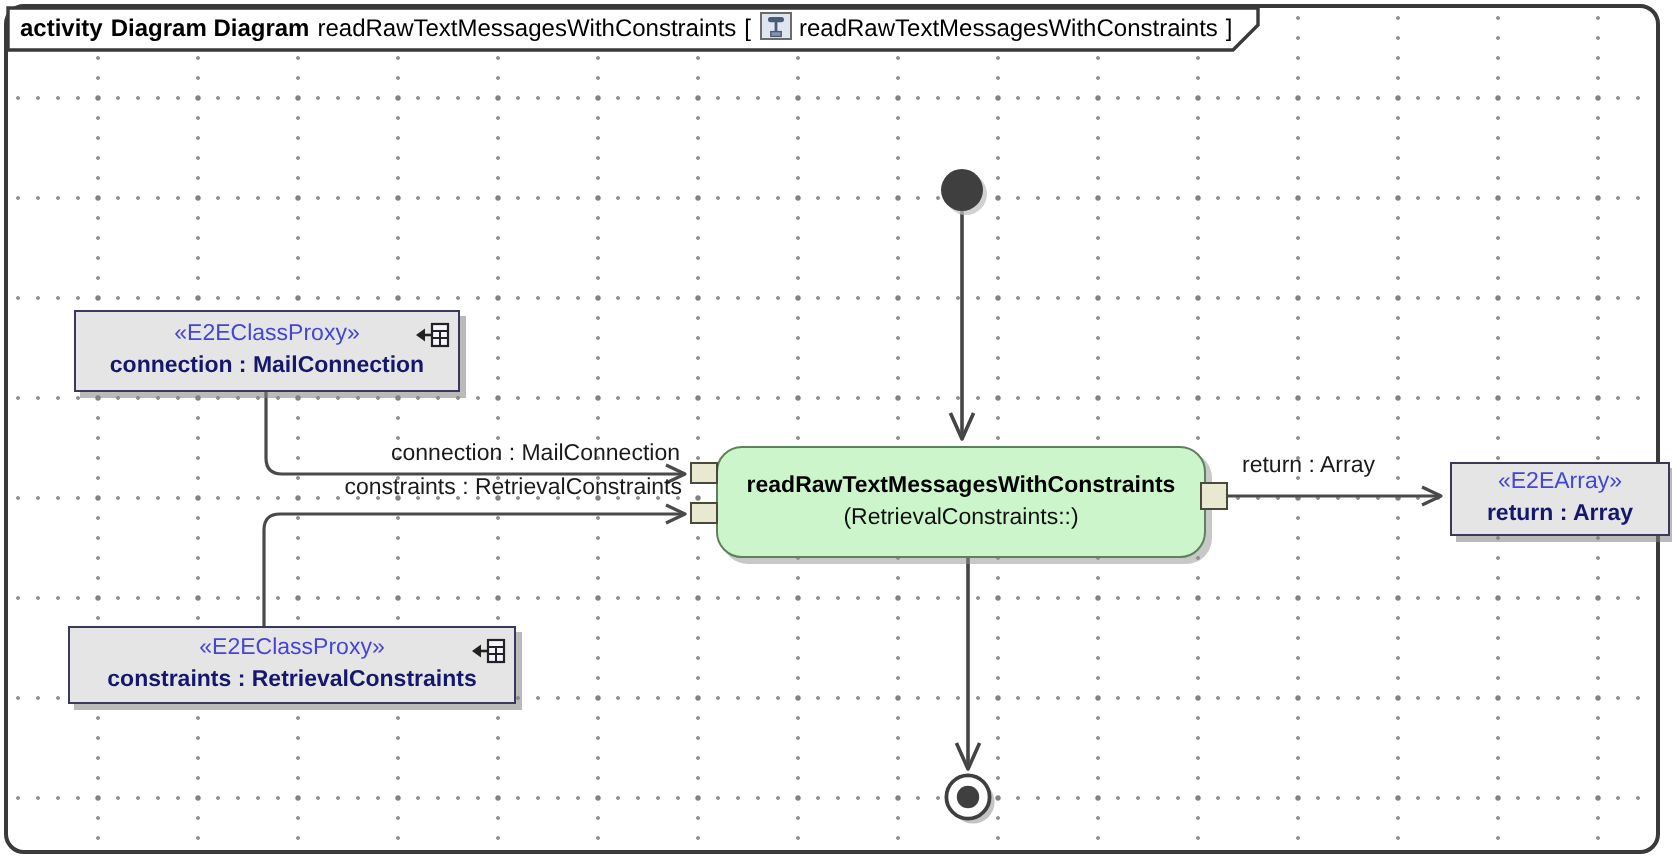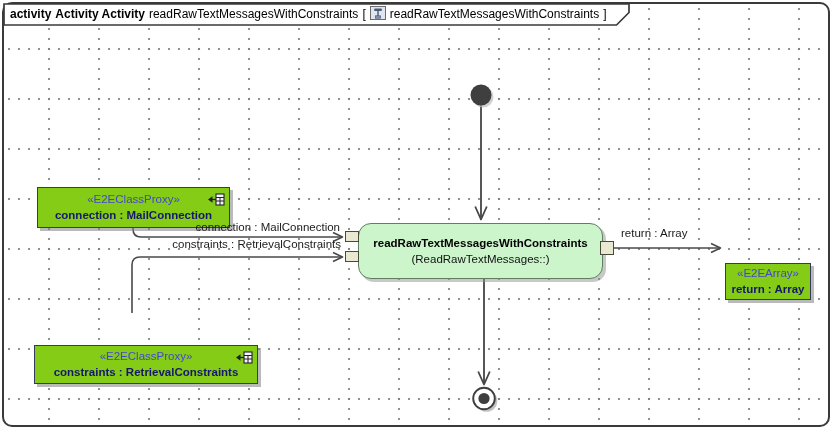--- a/index.html
+++ b/index.html
@@ -22,25 +22,24 @@
   }
   svg.layer{position:absolute;left:0;top:0;pointer-events:none;}
   
   .tabtext{
     position:absolute;left:10px;top:5px;height:17px;display:flex;align-items:center;gap:4px;
     font-size:12px;color:#000;white-space:nowrap;text-align:center;
   }
   .tabtext .bold{font-weight:bold;}
   
   .obj{
-    position:absolute;box-sizing:border-box;background:#84cc16;border:1.5px solid #39395f;
+    position:absolute;box-sizing:border-box;background:#e5e5e5;border:1.5px solid #39395f;
     box-shadow:3px 3px 0 rgba(130,130,130,.55);
     display:flex;flex-direction:column;align-items:center;justify-content:center;
     line-height:1.35;
-    margin-top:32px;
   }
   .obj .stereo{font-size:11.5px;color:#4545d5;}
   .obj .oname{font-size:11.5px;font-weight:bold;color:#16166e;}
   .corner-icon{position:absolute;right:4px;top:5px;}
   
   .action{
     position:absolute;left:358px;top:223px;width:245px;height:56px;box-sizing:border-box;
     background:#ccf5cb;border:1.5px solid #5f7f5f;border-radius:13px;
     box-shadow:3px 3px 0 rgba(145,145,145,.5);
     display:flex;flex-direction:column;align-items:center;justify-content:center;line-height:1.4;
@@ -93,21 +92,21 @@
     </g>
     <g>
       <circle cx="486.5" cy="401" r="10.8" fill="#b5b5b5" opacity="0.8"></circle>
       <circle cx="484" cy="398.5" r="10.8" fill="#ffffff" stroke="#3f3f3f" stroke-width="1.9"></circle>
       <circle cx="484" cy="398.5" r="5.6" fill="#3f3f3f"></circle>
     </g>
   </svg>
 
   <div class="tabtext">
     <span class="bold">activity</span>
-    <span class="bold">Activity Activity</span>
+    <span class="bold">Diagram Diagram</span>
     <span>readRawTextMessagesWithConstraints</span>
     <span>[</span>
     <svg width="16" height="15" viewBox="0 0 16 15">
       <rect x="0.5" y="0.5" width="15" height="13" fill="#dfe6ef" stroke="#6b6b6b"></rect>
       <rect x="4" y="2.5" width="8" height="2.6" rx="1.3" fill="#4a5a77"></rect>
       <line x1="8" y1="5" x2="8" y2="10.5" stroke="#4a5a77" stroke-width="1.4"></line>
       <rect x="5.4" y="9.8" width="5.2" height="2.4" fill="#8795ab" stroke="#4a5a77" stroke-width="0.7"></rect>
     </svg>
     <span>readRawTextMessagesWithConstraints</span>
     <span>]</span>
@@ -132,28 +131,28 @@
     <svg class="corner-icon" width="18" height="13" viewBox="0 0 18 13">
       <path d="M5.5,3.2 L1,6.5 L5.5,9.8 Z" fill="#222"></path>
       <line x1="4" y1="6.5" x2="9" y2="6.5" stroke="#222" stroke-width="1.3"></line>
       <rect x="9" y="1" width="8" height="11" fill="#f4f4ff" stroke="#222" stroke-width="1.1"></rect>
       <line x1="9" y1="4.5" x2="17" y2="4.5" stroke="#222" stroke-width="1"></line>
       <line x1="9" y1="8" x2="17" y2="8" stroke="#222" stroke-width="1"></line>
       <line x1="13" y1="4.5" x2="13" y2="12" stroke="#222" stroke-width="1"></line>
     </svg>
   </div>
 
-  <div class="obj" style="left:725px;top:231px;width:86px;height:37px;">
+  <div class="obj" style="left:725px;top:231px;width:110px;height:37px;">
     <span class="stereo">«E2EArray»</span>
     <span class="oname">return : Array</span>
   </div>
 
   <div class="action">
     <span class="aname">readRawTextMessagesWithConstraints</span>
-    <span class="asub">(ReadRawTextMessages::)</span>
+    <span class="asub">(RetrievalConstraints::)</span>
   </div>
 
   <div class="pin" style="left:345px;top:231px;width:14px;height:11px;"></div>
   <div class="pin" style="left:345px;top:251px;width:14px;height:11px;"></div>
   <div class="pin" style="left:600px;top:241px;width:14px;height:14px;"></div>
 
   <div class="elabel" style="left:160px;top:221px;width:180px;text-align:right;">connection : MailConnection</div>
   <div class="elabel" style="left:155px;top:238px;width:186px;text-align:right;">constraints : RetrievalConstraints</div>
   <div class="elabel" style="left:621px;top:227px;">return : Array</div>
 

